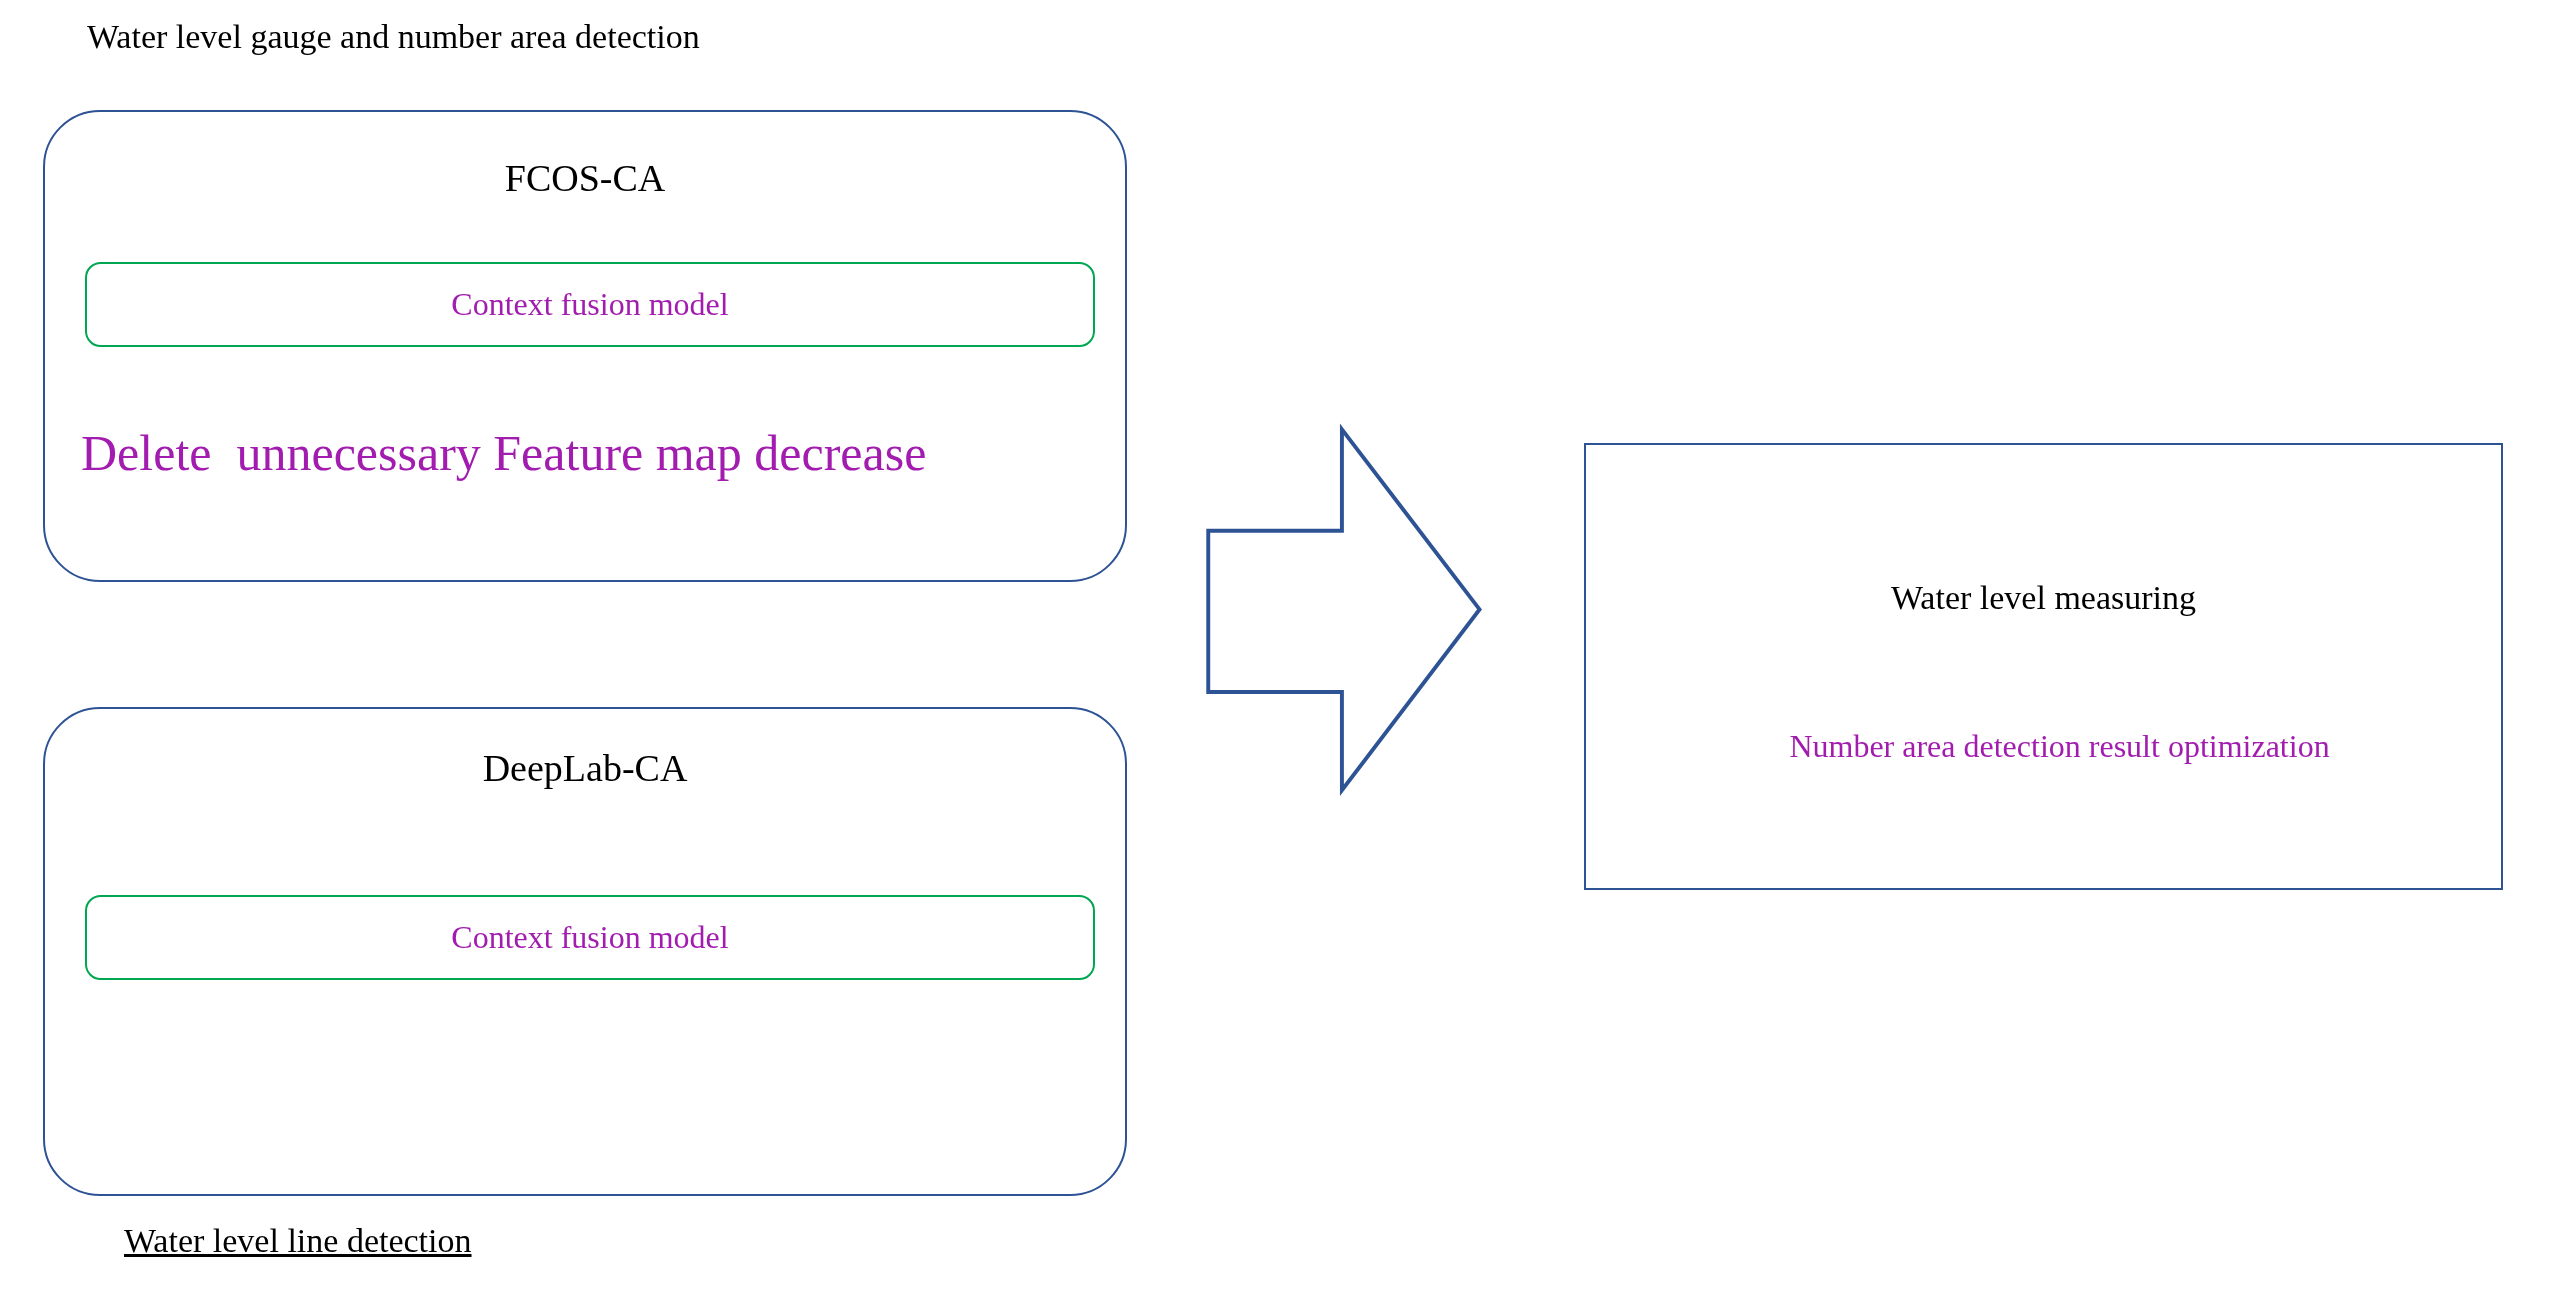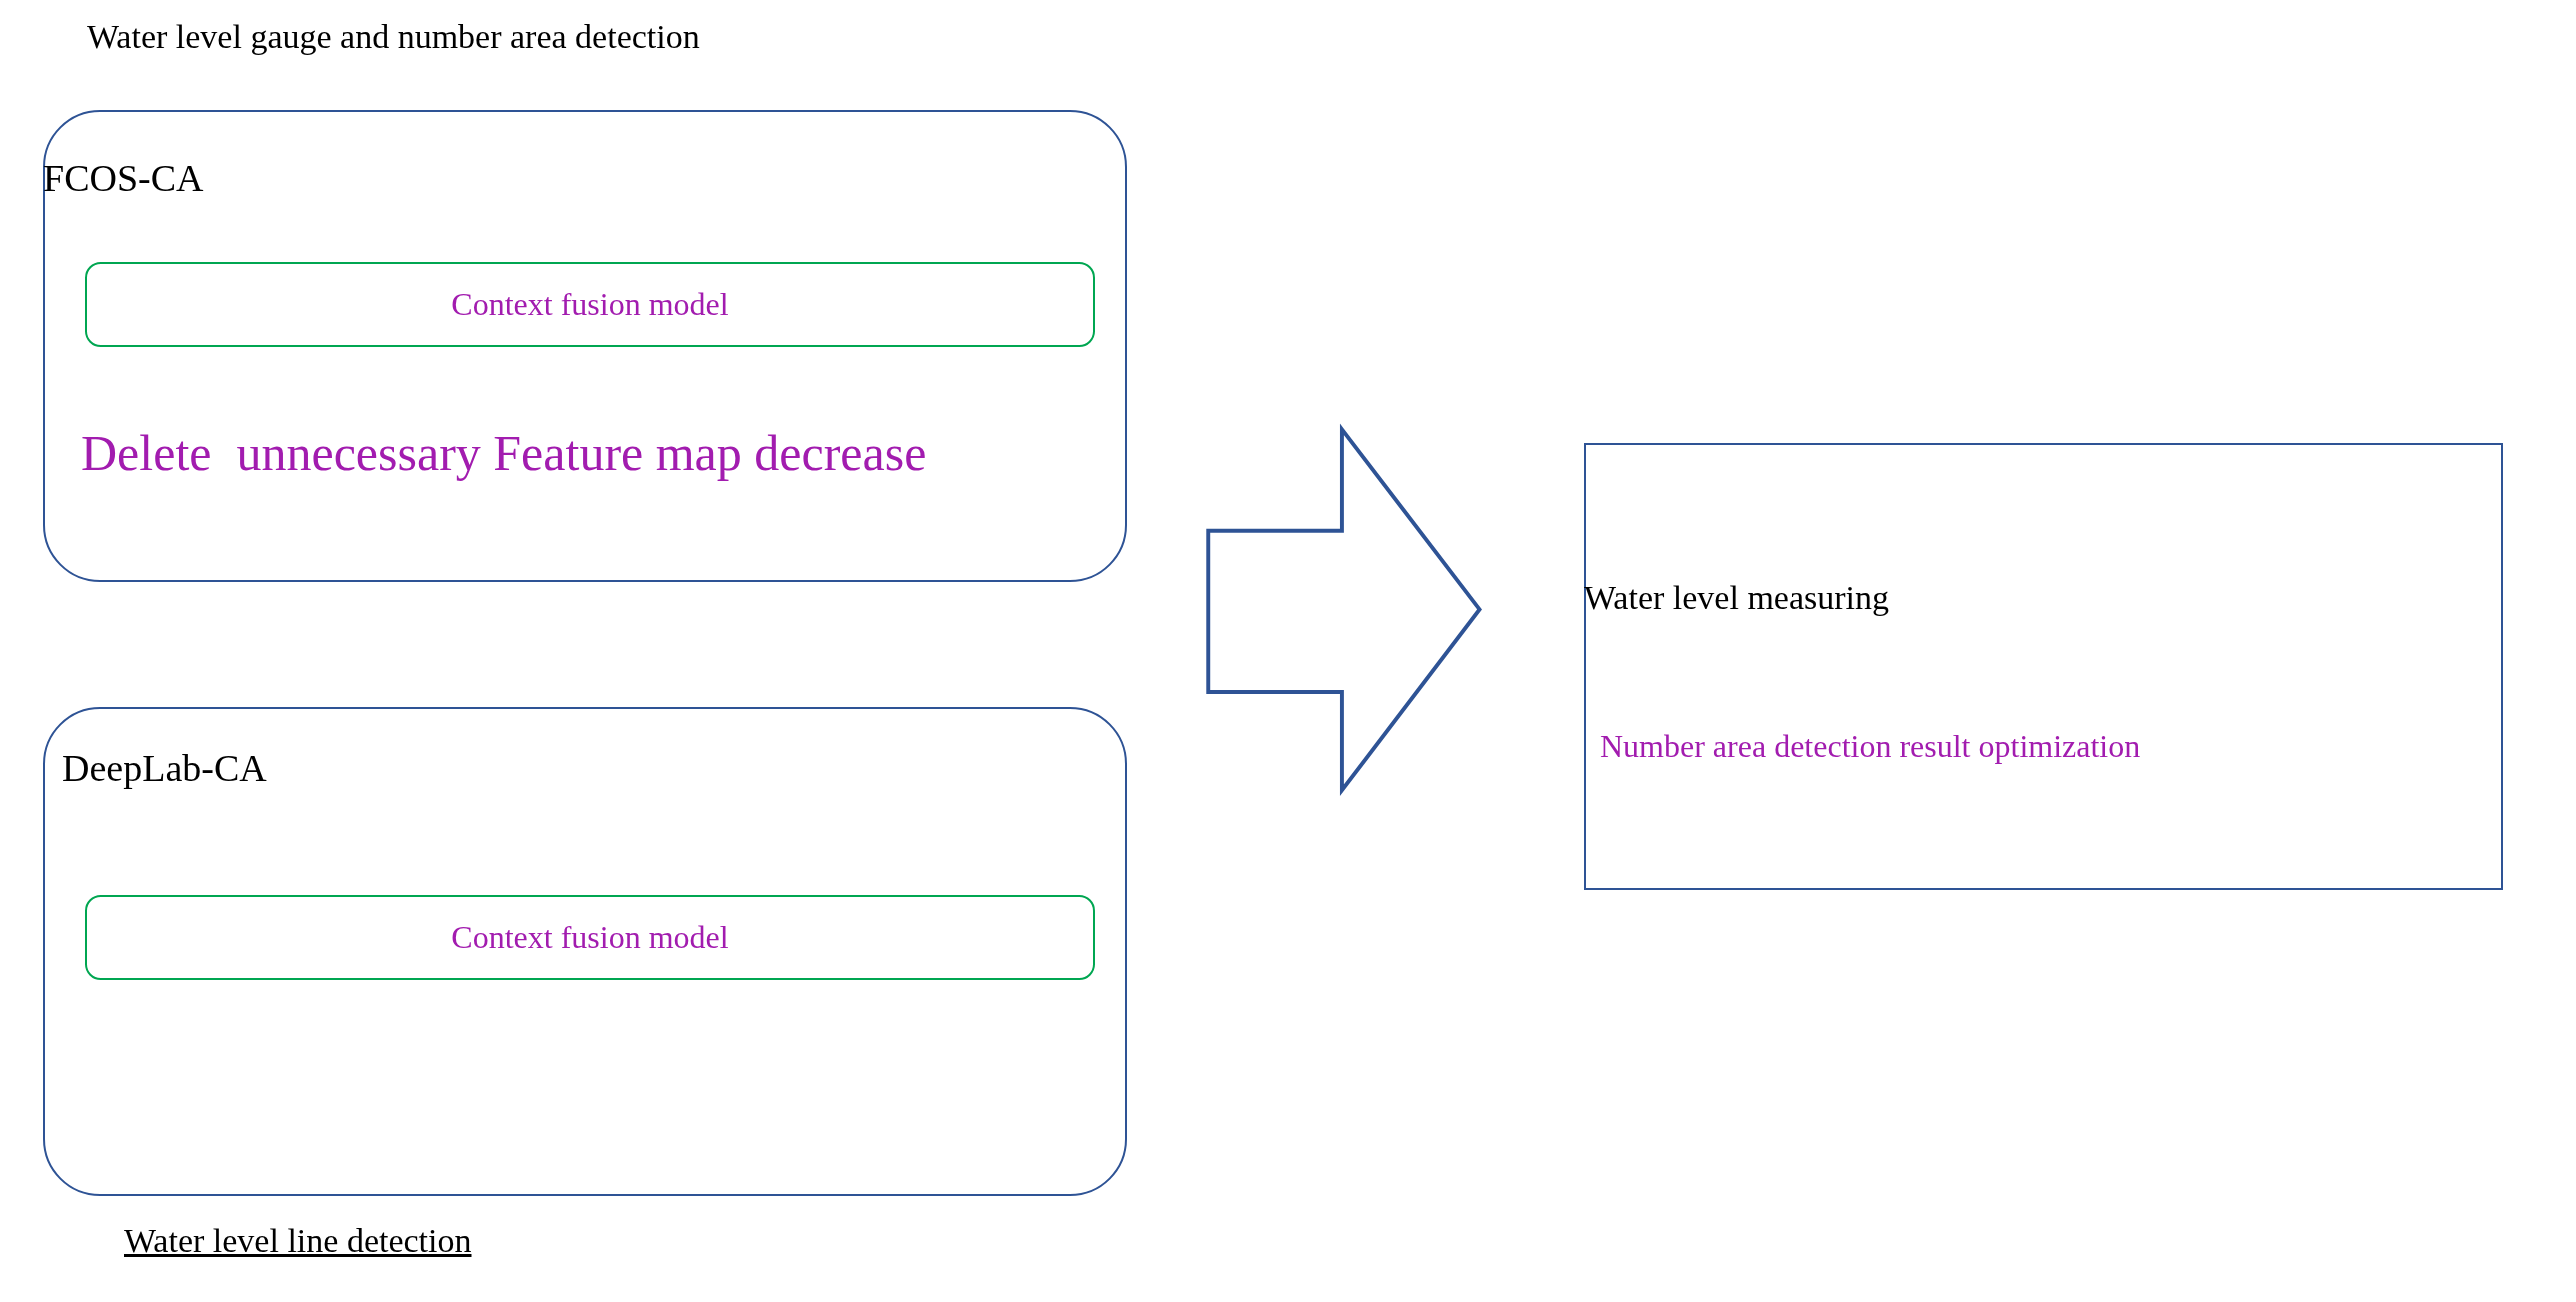--- a/index.html
+++ b/index.html
@@ -64,21 +64,21 @@
     position: absolute;
   }
   .arrow-wrap svg {
     display: block;
     overflow: visible;
   }
 
   
   .centered-line {
     position: absolute;
-    text-align: left;
+    text-align: center;
     white-space: pre;
   }
 </style>
 </head>
 <body>
 
 <div id="canvas">
 
   <div class="txt black" style="left:87px; top:17.3px; font-size:34px;">Water level gauge and number area detection</div>
 
@@ -87,21 +87,21 @@
   <div class="txt black centered-line" style="left:43px; top:157px; width:1084px; font-size:38px;">FCOS-CA</div>
 
   <div class="inner-box" style="left:85px; top:262px; width:1010px; height:85px;">
     <span class="green" style="font-size:32px; white-space:pre;">Context fusion model</span>
   </div>
 
   <div class="txt green" style="left:81px; top:425px; font-size:50px;">Delete  unnecessary Feature map decrease</div>
 
   <div class="round-box" style="left:43px; top:707px; width:1084px; height:489px;"></div>
 
-  <div class="txt black centered-line" style="left:43px; top:747px; width:1084px; font-size:38px;padding-left:19px;">DeepLab-CA</div>
+  <div class="txt black centered-line" style="left:43px; top:747px; width:1084px; font-size:38px;">DeepLab-CA</div>
 
   <div class="inner-box" style="left:85px; top:895px; width:1010px; height:85px;">
     <span class="green" style="font-size:32px; white-space:pre;">Context fusion model</span>
   </div>
 
   <div class="txt black" style="left:124px; top:1221px; font-size:34px;text-decoration:underline;">Water level line detection</div>
 
   <div class="arrow-wrap" style="left:1205px; top:427px; width:277px; height:368px;">
     <svg width="277" height="368" viewBox="0 0 352 468" xmlns="http://www.w3.org/2000/svg">
       <polygon points="174,3 349,232 174,462 174,337 4,337 4,132 174,132" fill="none" stroke="#2E5395" stroke-width="5" stroke-linejoin="miter"></polygon>

